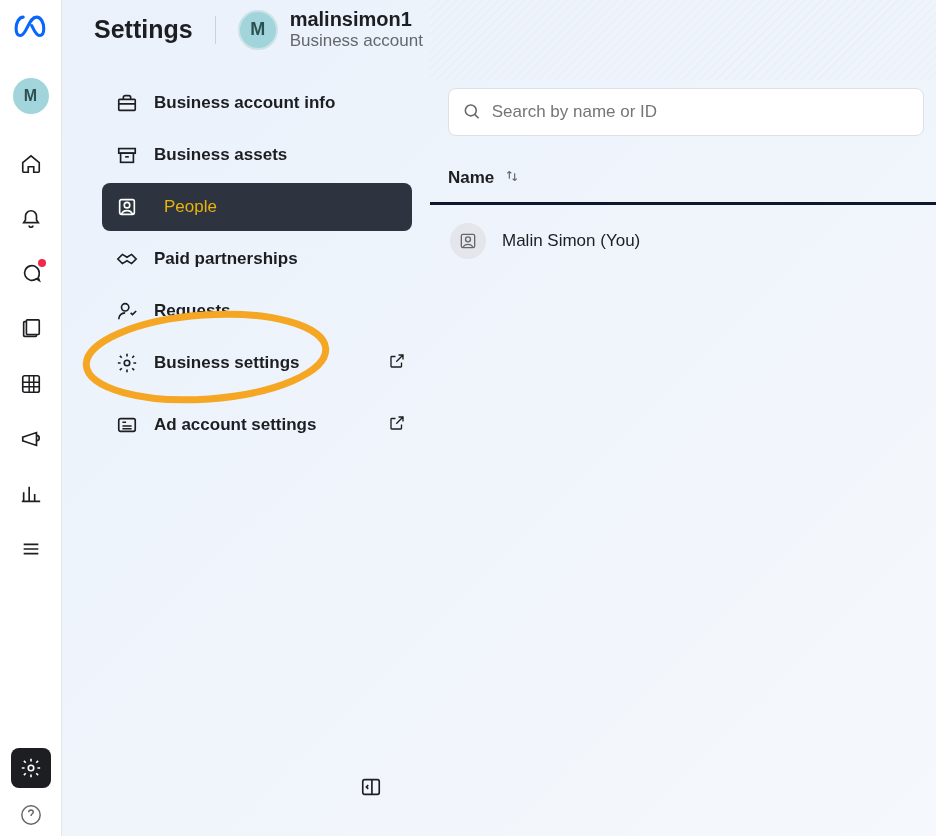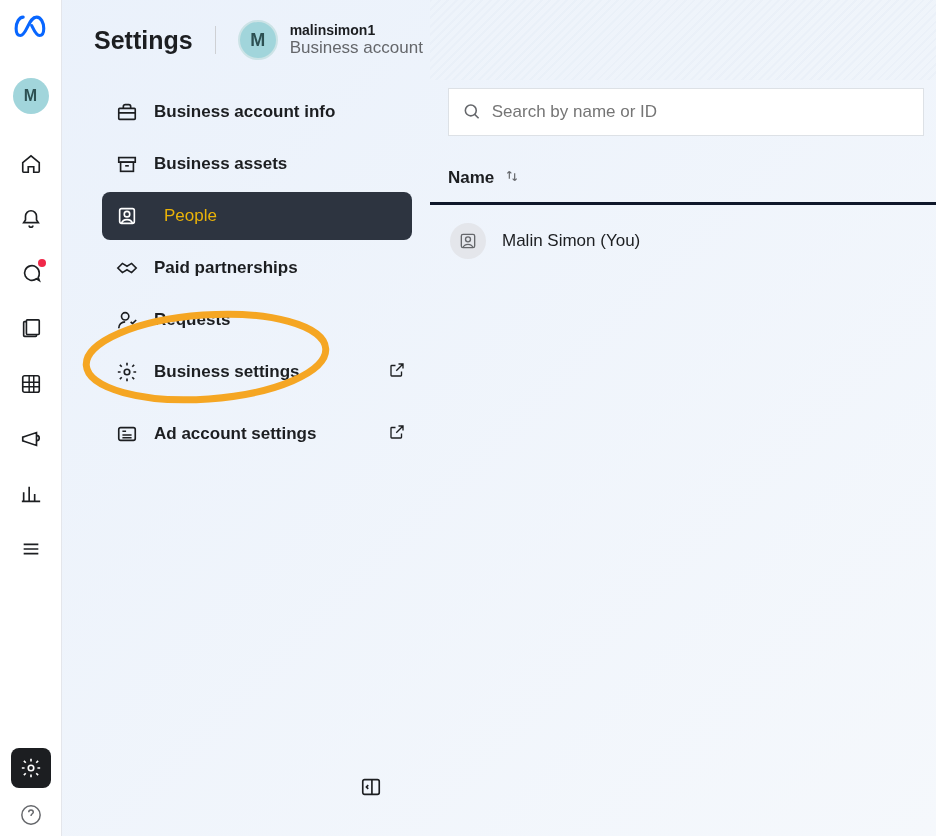--- a/index.html
+++ b/index.html
@@ -69,21 +69,20 @@
       width: 22px; height: 22px;
       color: #65676b;
       cursor: pointer;
     }
 
     .sidebar {
       position: absolute;
       left: 62px; top: 0;
       width: 368px;
       height: 100%;
-      padding-top: 12px;
     }
     .header-row {
       display: flex;
       align-items: center;
       padding: 8px 0 18px 32px;
       gap: 22px;
     }
     .settings-title {
       font-size: 25px;
       font-weight: 700;
@@ -98,21 +97,21 @@
     }
     .chip-avatar {
       width: 40px; height: 40px;
       border-radius: 50%;
       background: #a1d5db;
       border: 2px solid #cce3e6;
       display: flex; align-items: center; justify-content: center;
       font-weight: 700; color: #2c5052;
       font-size: 18px;
     }
-    .account-name { font-weight: 600; font-size: 14px; color: #1c1e21; }
+    .account-name { font-weight: 600; font-size: 20px; color: #1c1e21; }
     .account-sub { font-size: 17px; color: #65676b; }
 
     .nav-list {
       margin-top: 10px;
       padding: 0 18px 0 40px;
     }
     .nav-item {
       display: flex;
       align-items: center;
       height: 48px;
@@ -173,21 +172,21 @@
       position: absolute;
       left: 430px; top: 0;
       width: 506px; height: 80px;
       background: repeating-linear-gradient(135deg, #e6edf5 0, #e6edf5 2px, #eff4fa 2px, #eff4fa 6px);
       opacity: 0.5;
     }
     .search-wrap {
       margin: 0 0 0 18px;
       background: #fff;
       border: 1px solid #dde1e6;
-      border-radius: 0;
+      border-radius: 8px;
       height: 48px;
       display: flex;
       align-items: center;
       padding: 0 14px;
       width: 476px;
     }
     .search-wrap svg { color: #65676b; margin-right: 10px; }
     .search-input {
       border: none; outline: none;
       font-size: 17px;

